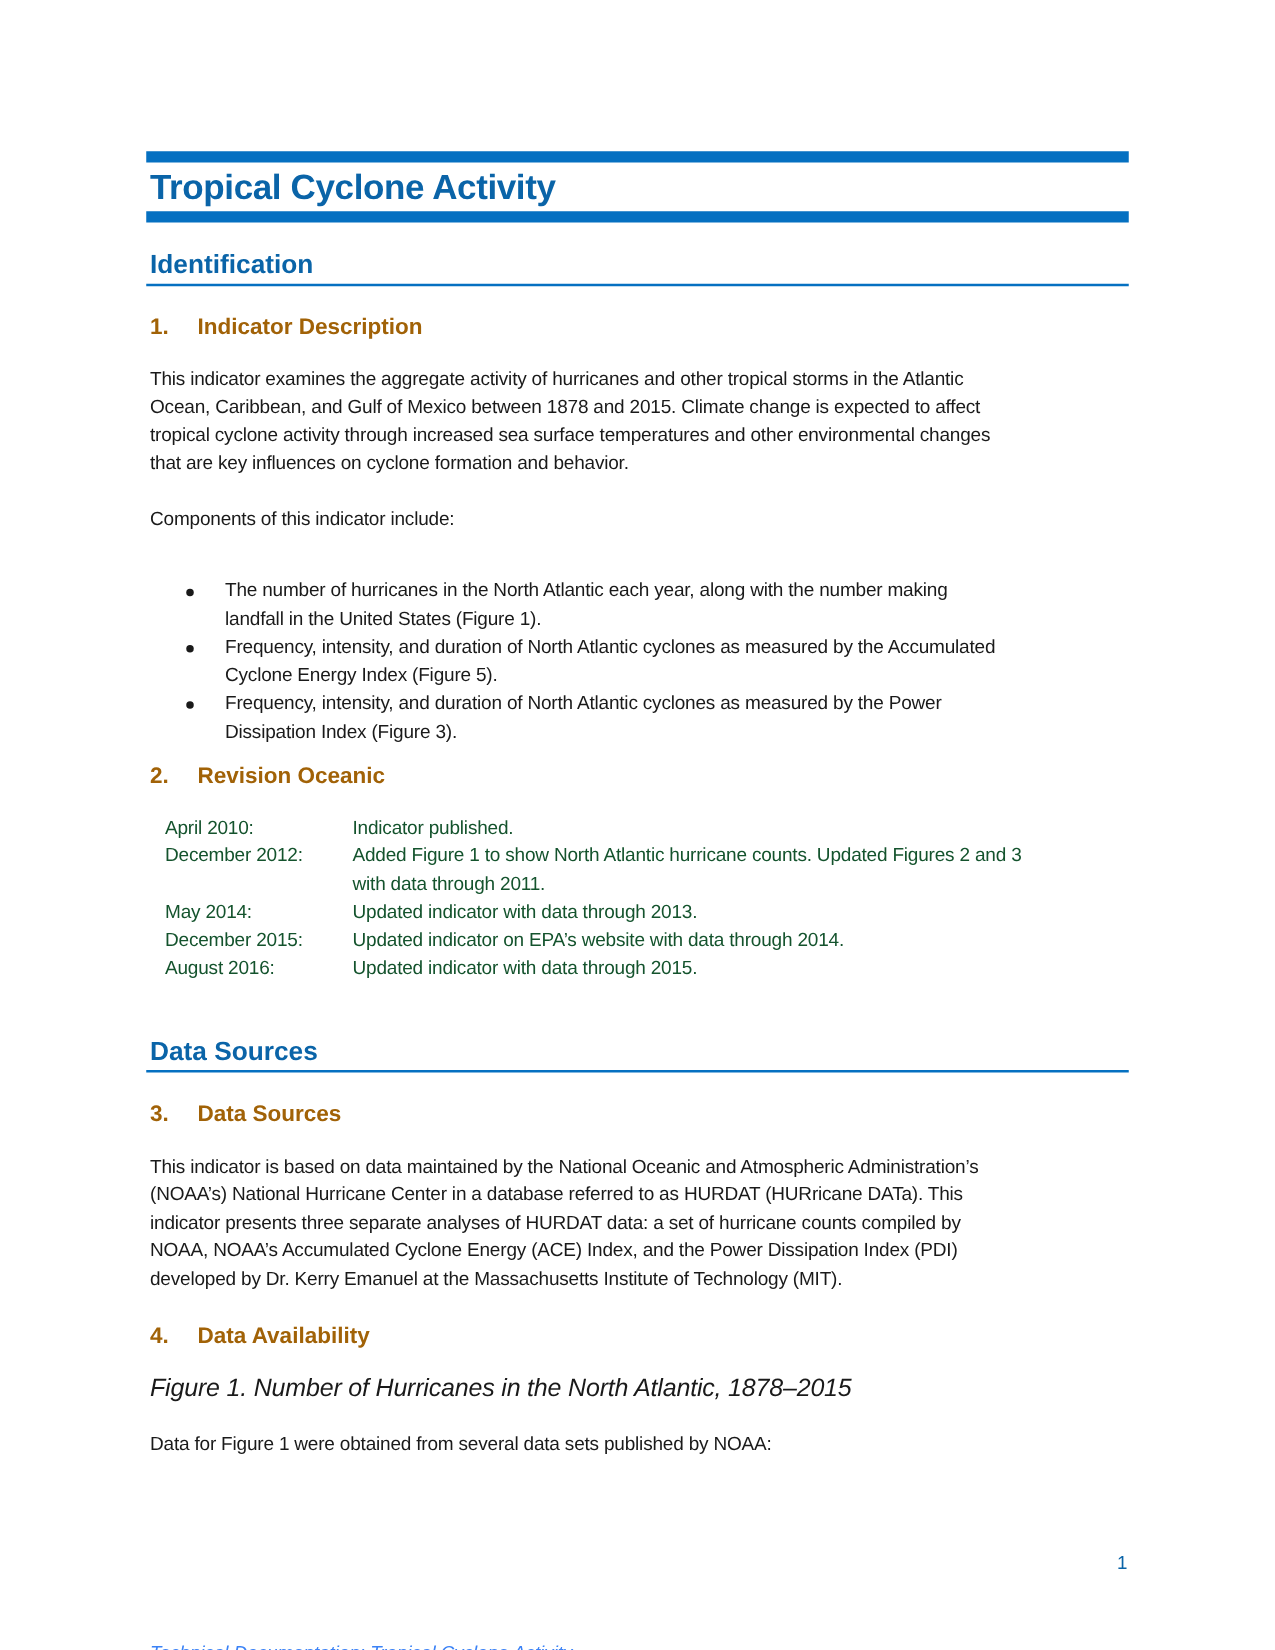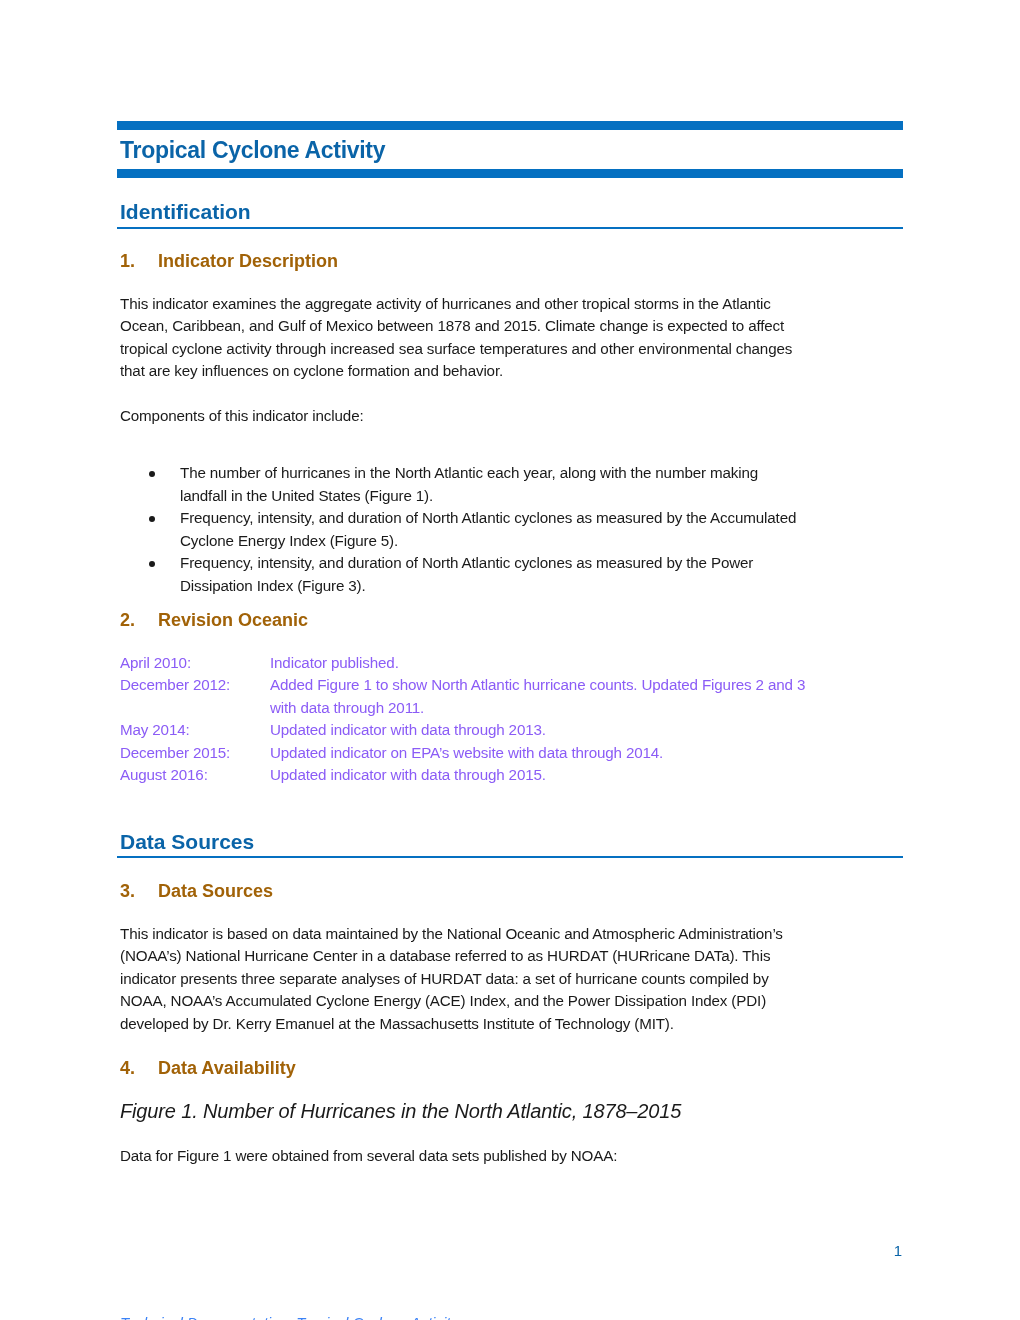--- a/index.html
+++ b/index.html
@@ -1,36 +1,36 @@
 <!DOCTYPE html>
 <html><head>
   <meta charset="utf-8">
   <style>
     html, body { margin: 0; padding: 0; background: #ffffff; }
     body { width: 1020px; height: 1320px; position: relative; overflow: hidden; }
     .page { position: absolute; left: 0; top: 0; width: 1020px; height: 1320px; }
 
     .title-bar-top { position: absolute; left: 117px; top: 121px; width: 786px; height: 9px; background: #0570c1; }
-    .title { position: absolute; left: 120px; top: 132px; font-family: "Liberation Sans", sans-serif; font-weight: bold; font-size: 23px; color: #0a64a8; letter-spacing: -0.3px; line-height: 36px; white-space: nowrap; }
+    .title { position: absolute; left: 120px; top: 132px; font-family: "Liberation Sans", sans-serif; font-weight: bold; font-size: 28px; color: #0a64a8; letter-spacing: -0.3px; line-height: 36px; white-space: nowrap; }
     .title-bar-bottom { position: absolute; left: 117px; top: 169px; width: 786px; height: 9px; background: #0570c1; }
 
     .h1 { position: absolute; left: 120px; font-family: "Liberation Sans", sans-serif; font-weight: bold; font-size: 21px; color: #0a64a8; line-height: 26px; white-space: nowrap; }
     .h1-rule { position: absolute; left: 117px; width: 786px; height: 2px; background: #0570c1; }
 
     .h2 { position: absolute; left: 120px; font-family: "Liberation Sans", sans-serif; font-weight: bold; font-size: 18px; color: #a16207; line-height: 22px; white-space: nowrap; }
     .h2 .num { display: inline-block; width: 38px; }
 
     .para { position: absolute; left: 120px; width: 785px; font-family: "Liberation Sans", sans-serif; font-size: 15.2px; color: #1a1a1a; line-height: 22.4px; letter-spacing: -0.15px; }
     .line { display: block; white-space: nowrap; }
 
     .bullets { position: absolute; left: 120px; top: 462px; width: 785px; margin: 0; padding: 0; list-style: none; font-family: "Liberation Sans", sans-serif; font-size: 15.2px; color: #1a1a1a; line-height: 22.6px; letter-spacing: -0.15px; }
     .bullets li { position: relative; padding-left: 60px; }
     .bullet-dot { position: absolute; left: 29px; top: 9px; width: 6px; height: 6px; border-radius: 50%; background: #1a1a1a; }
 
-    .rev-table { position: absolute; left: 120px; top: 652px; width: 785px; font-family: "Liberation Sans", sans-serif; font-size: 15.2px; color: #8b5cf6; line-height: 22.4px; letter-spacing: -0.15px; }
+    .rev-table { position: absolute; left: 132px; top: 652px; width: 785px; font-family: "Liberation Sans", sans-serif; font-size: 15.2px; color: #14532d; line-height: 22.4px; letter-spacing: -0.15px; }
     .rev-row { display: flex; }
     .rev-date { width: 150px; flex: none; white-space: nowrap; }
     .rev-text { flex: 1; }
 
     .figure-caption { position: absolute; left: 120px; top: 1100px; font-family: "Liberation Sans", sans-serif; font-style: italic; font-size: 20px; color: #1a1a1a; line-height: 22px; letter-spacing: -0.15px; white-space: nowrap; }
 
     .footer-left { position: absolute; left: 120px; top: 1313px; font-family: "Liberation Sans", sans-serif; font-style: italic; font-size: 15px; color: #3b82f6; line-height: 20px; white-space: nowrap; }
     .footer-right { position: absolute; left: 880px; width: 22px; text-align: right; top: 1241px; font-family: "Liberation Sans", sans-serif; font-size: 15px; color: #0a64a8; line-height: 20px; }
   </style>
 </head>

